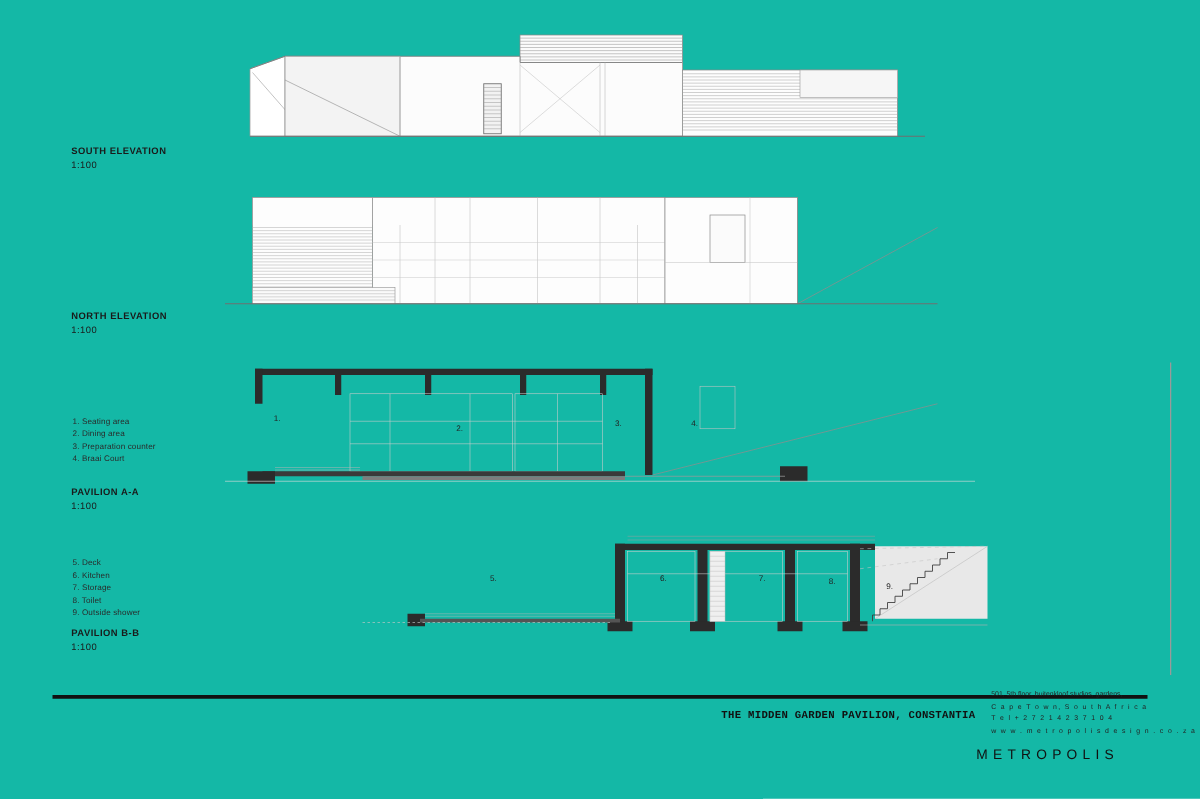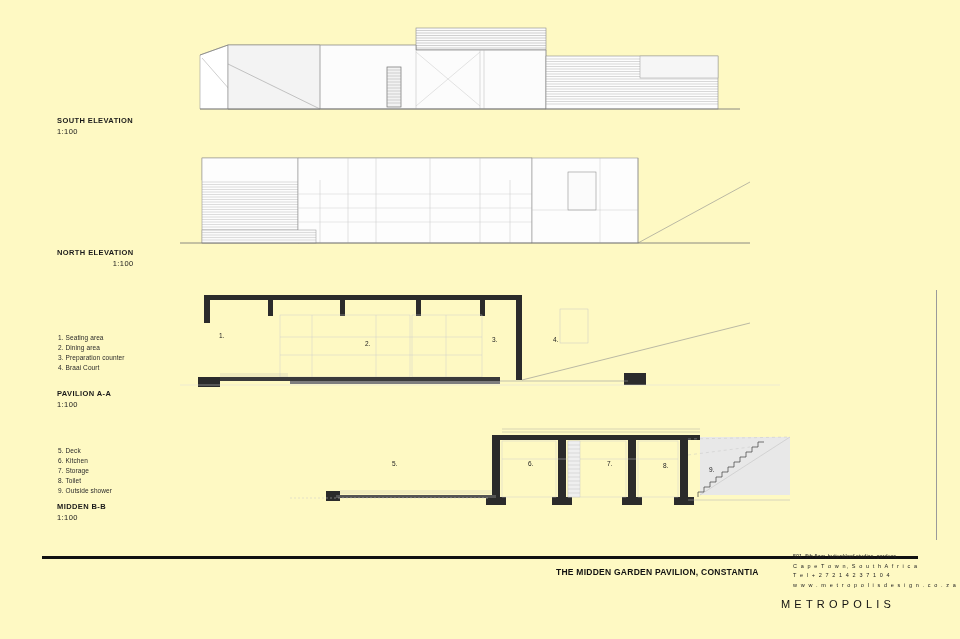--- a/index.html
+++ b/index.html
@@ -14,21 +14,21 @@
     font-family: "Liberation Sans", sans-serif;
     color: #111;
     overflow: hidden;
   }
 
   .sheet {
     position: absolute;
     left: 0; top: 0;
     width: 960px;
     height: 639px;
-    background: #fef9c3;
+    background: #14b8a6;
   }
 
   
   .label-block {
     position: absolute;
     font-size: 7.5px;
     font-weight: bold;
     letter-spacing: 0.4px;
     line-height: 1.5;
     color: #1a1a1a;
@@ -56,26 +56,27 @@
   .footer-rule {
     position: absolute;
     left: 42px;
     top: 556px;
     width: 876px;
     height: 3px;
     background: #111;
   }
   .footer-title {
     position: absolute;
-    left: 556px;
+    left: 577px;
     top: 567px;
     font-size: 8.5px;
     font-weight: bold;
     letter-spacing: 0.25px;
     color: #111;
+    font-family: Liberation Mono, monospace;
   }
   .footer-address {
     position: absolute;
     left: 793px;
     top: 552px;
     font-size: 5.5px;
     line-height: 1.75;
     color: #222;
     text-align: left;
     white-space: nowrap;
@@ -274,21 +275,21 @@
       <g stroke="#a9a9a9" stroke-width="0.38">
         <line x1="22" y1="82.5" x2="136" y2="82.5"></line>
         <line x1="22" y1="85" x2="136" y2="85"></line>
         <line x1="22" y1="87.5" x2="136" y2="87.5"></line>
         <line x1="22" y1="90" x2="136" y2="90"></line>
       </g>
 
       <line x1="0" y1="93" x2="570" y2="93" stroke="#6f6f6f" stroke-width="0.8"></line>
     </svg>
   </div>
-  <div class="label-block" style="left:57px; top:247px;text-align:right;">
+  <div class="label-block" style="left:57px; top:247px;">
     <div>NORTH ELEVATION</div>
     <div class="scale">1:100</div>
   </div>
 
   <div class="drawing" style="left:180px; top:285px;">
     <svg width="600" height="110" viewBox="0 0 600 110">
 
       <rect x="24" y="10" width="318" height="5" fill="#2b2b2b"></rect>
 
       <rect x="24" y="10" width="6" height="28" fill="#2b2b2b"></rect>
@@ -418,21 +419,21 @@
   <div class="idx" style="left:709px; top:466px;">9.</div>
 
   <div class="legend" style="left:58px; top:446px;">
     <div>5.  Deck</div>
     <div>6.  Kitchen</div>
     <div>7.  Storage</div>
     <div>8.  Toilet</div>
     <div>9.  Outside shower</div>
   </div>
   <div class="label-block" style="left:57px; top:501px;">
-    <div>MIDDEN B-B</div>
+    <div>PAVILION B-B</div>
     <div class="scale">1:100</div>
   </div>
 
   <div class="edge-rule"></div>
   <div class="footer-rule"></div>
   <div class="footer-title">THE MIDDEN GARDEN PAVILION, CONSTANTIA</div>
   <div class="footer-address">
     <div>501,  5th floor,   buitenkloof studios,   gardens,</div>
     <div>C a p e  T o w n,   S o u t h  A f r i c a</div>
     <div>T e l + 2 7   2 1   4 2 3  7 1 0 4</div>

